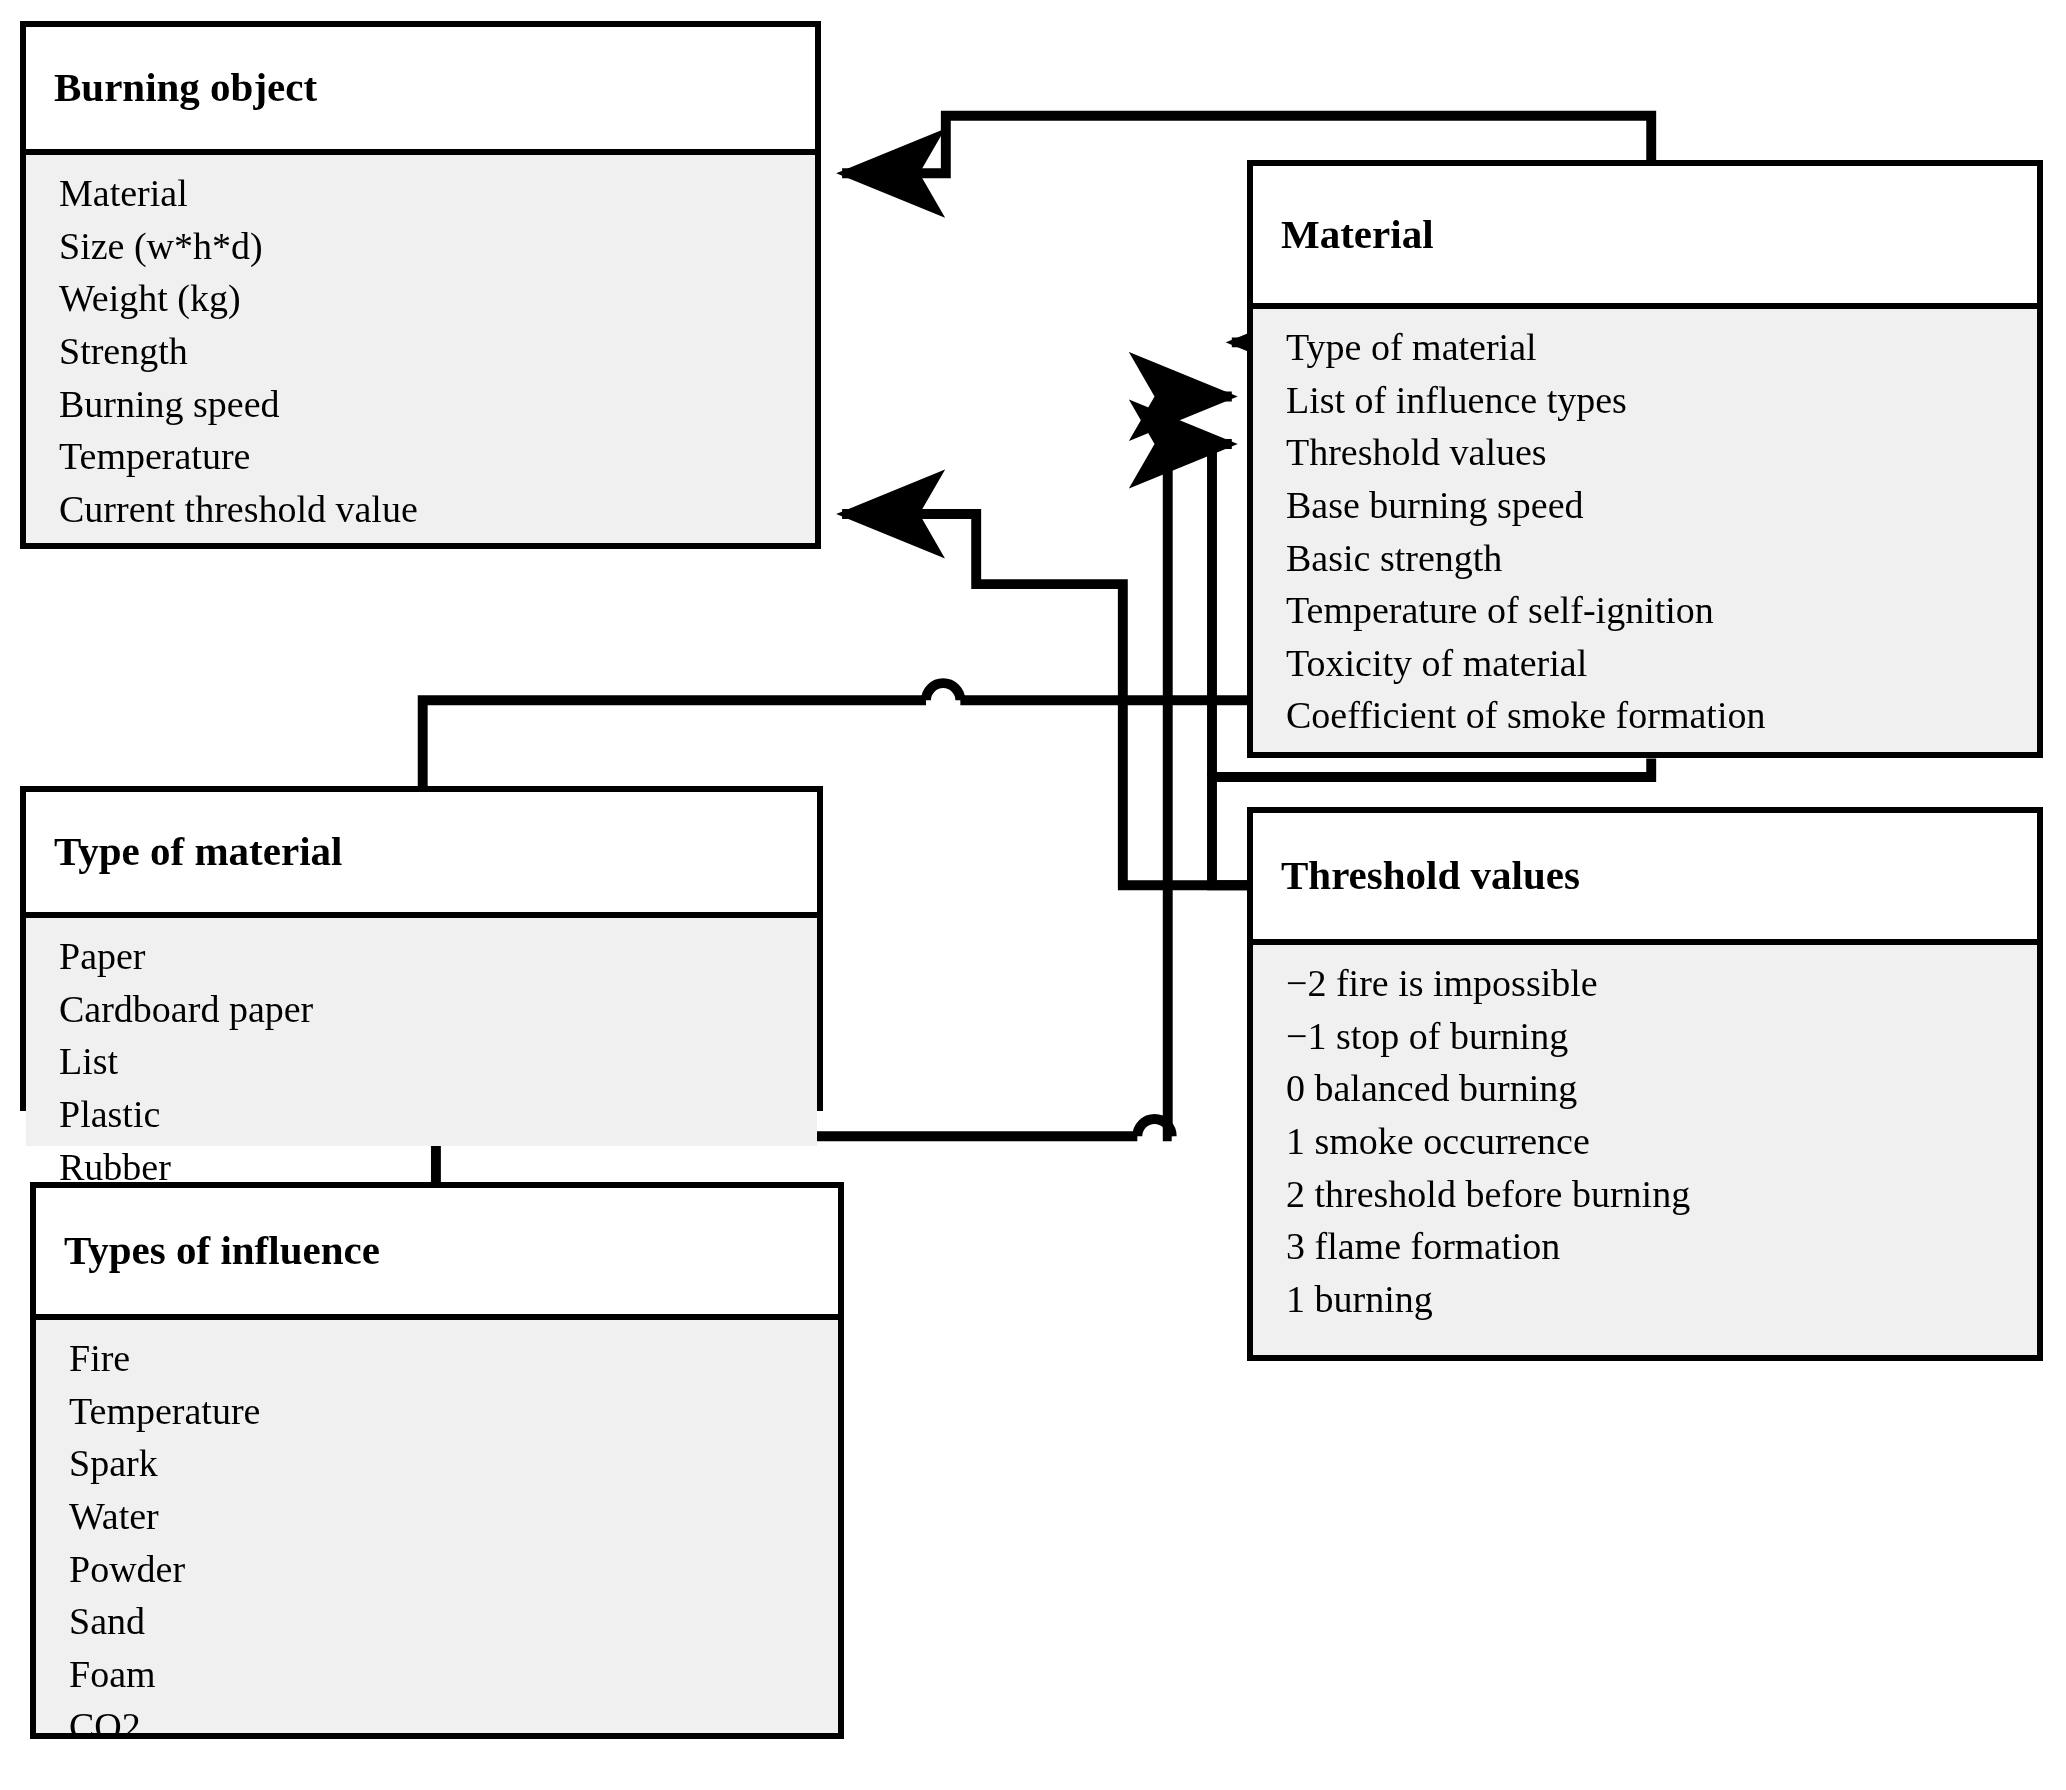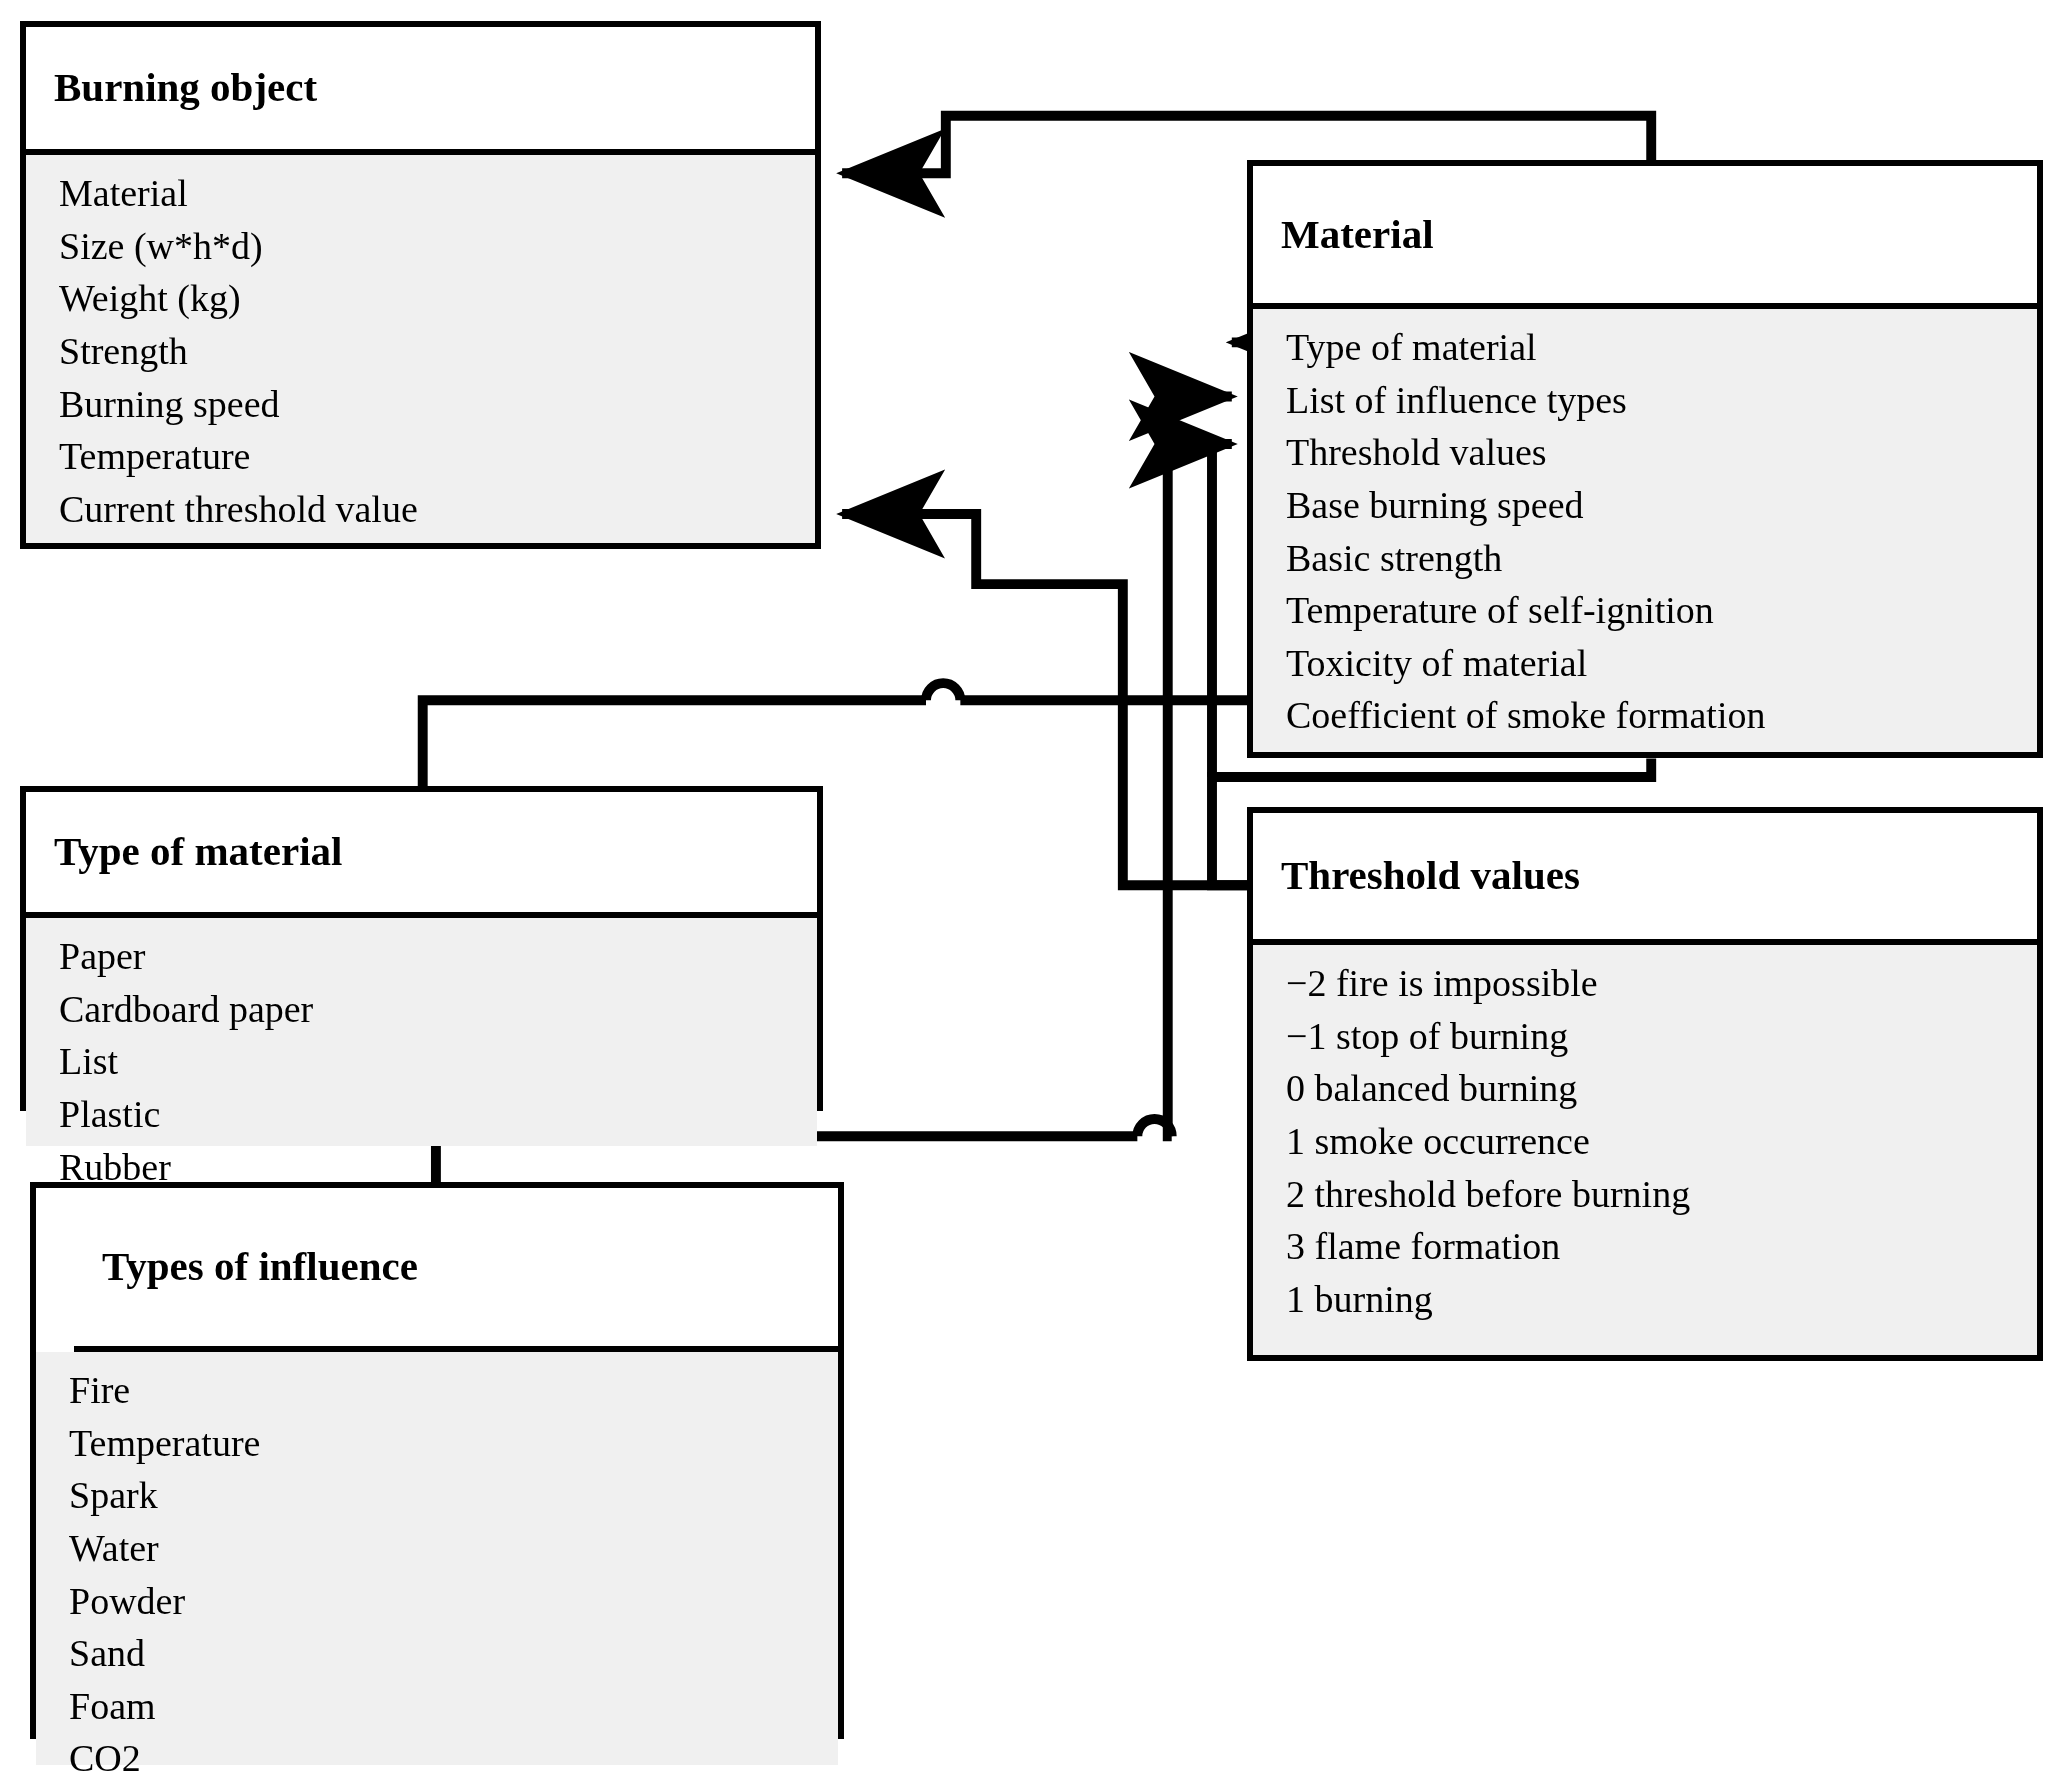--- a/index.html
+++ b/index.html
@@ -71,21 +71,21 @@
 
   #box-type-of-material { left: 20px; top: 786px; width: 803px; height: 325px; }
   #box-type-of-material .uml-header { height: 126px; }
   #box-type-of-material .uml-body   { height: 228px; }
 
   #box-threshold-values { left: 1247px; top: 807px; width: 796px; height: 554px; }
   #box-threshold-values .uml-header { height: 132px; }
   #box-threshold-values .uml-body   { height: 410px; }
 
   #box-types-of-influence { left: 30px; top: 1182px; width: 814px; height: 557px; }
-  #box-types-of-influence .uml-header { height: 164px; margin-left: 38px; }
+  #box-types-of-influence .uml-header { height: 132px; }
   #box-types-of-influence .uml-body   { height: 413px; }
 </style>
 </head>
 <body>
 
 <div id="diagram-root">
 
   <svg id="wires" viewBox="0 0 3128 2711">
     <defs>
       <marker id="arrowhead" markerWidth="11" markerHeight="9" refX="10.4" refY="4.5" orient="auto" markerUnits="strokeWidth">

